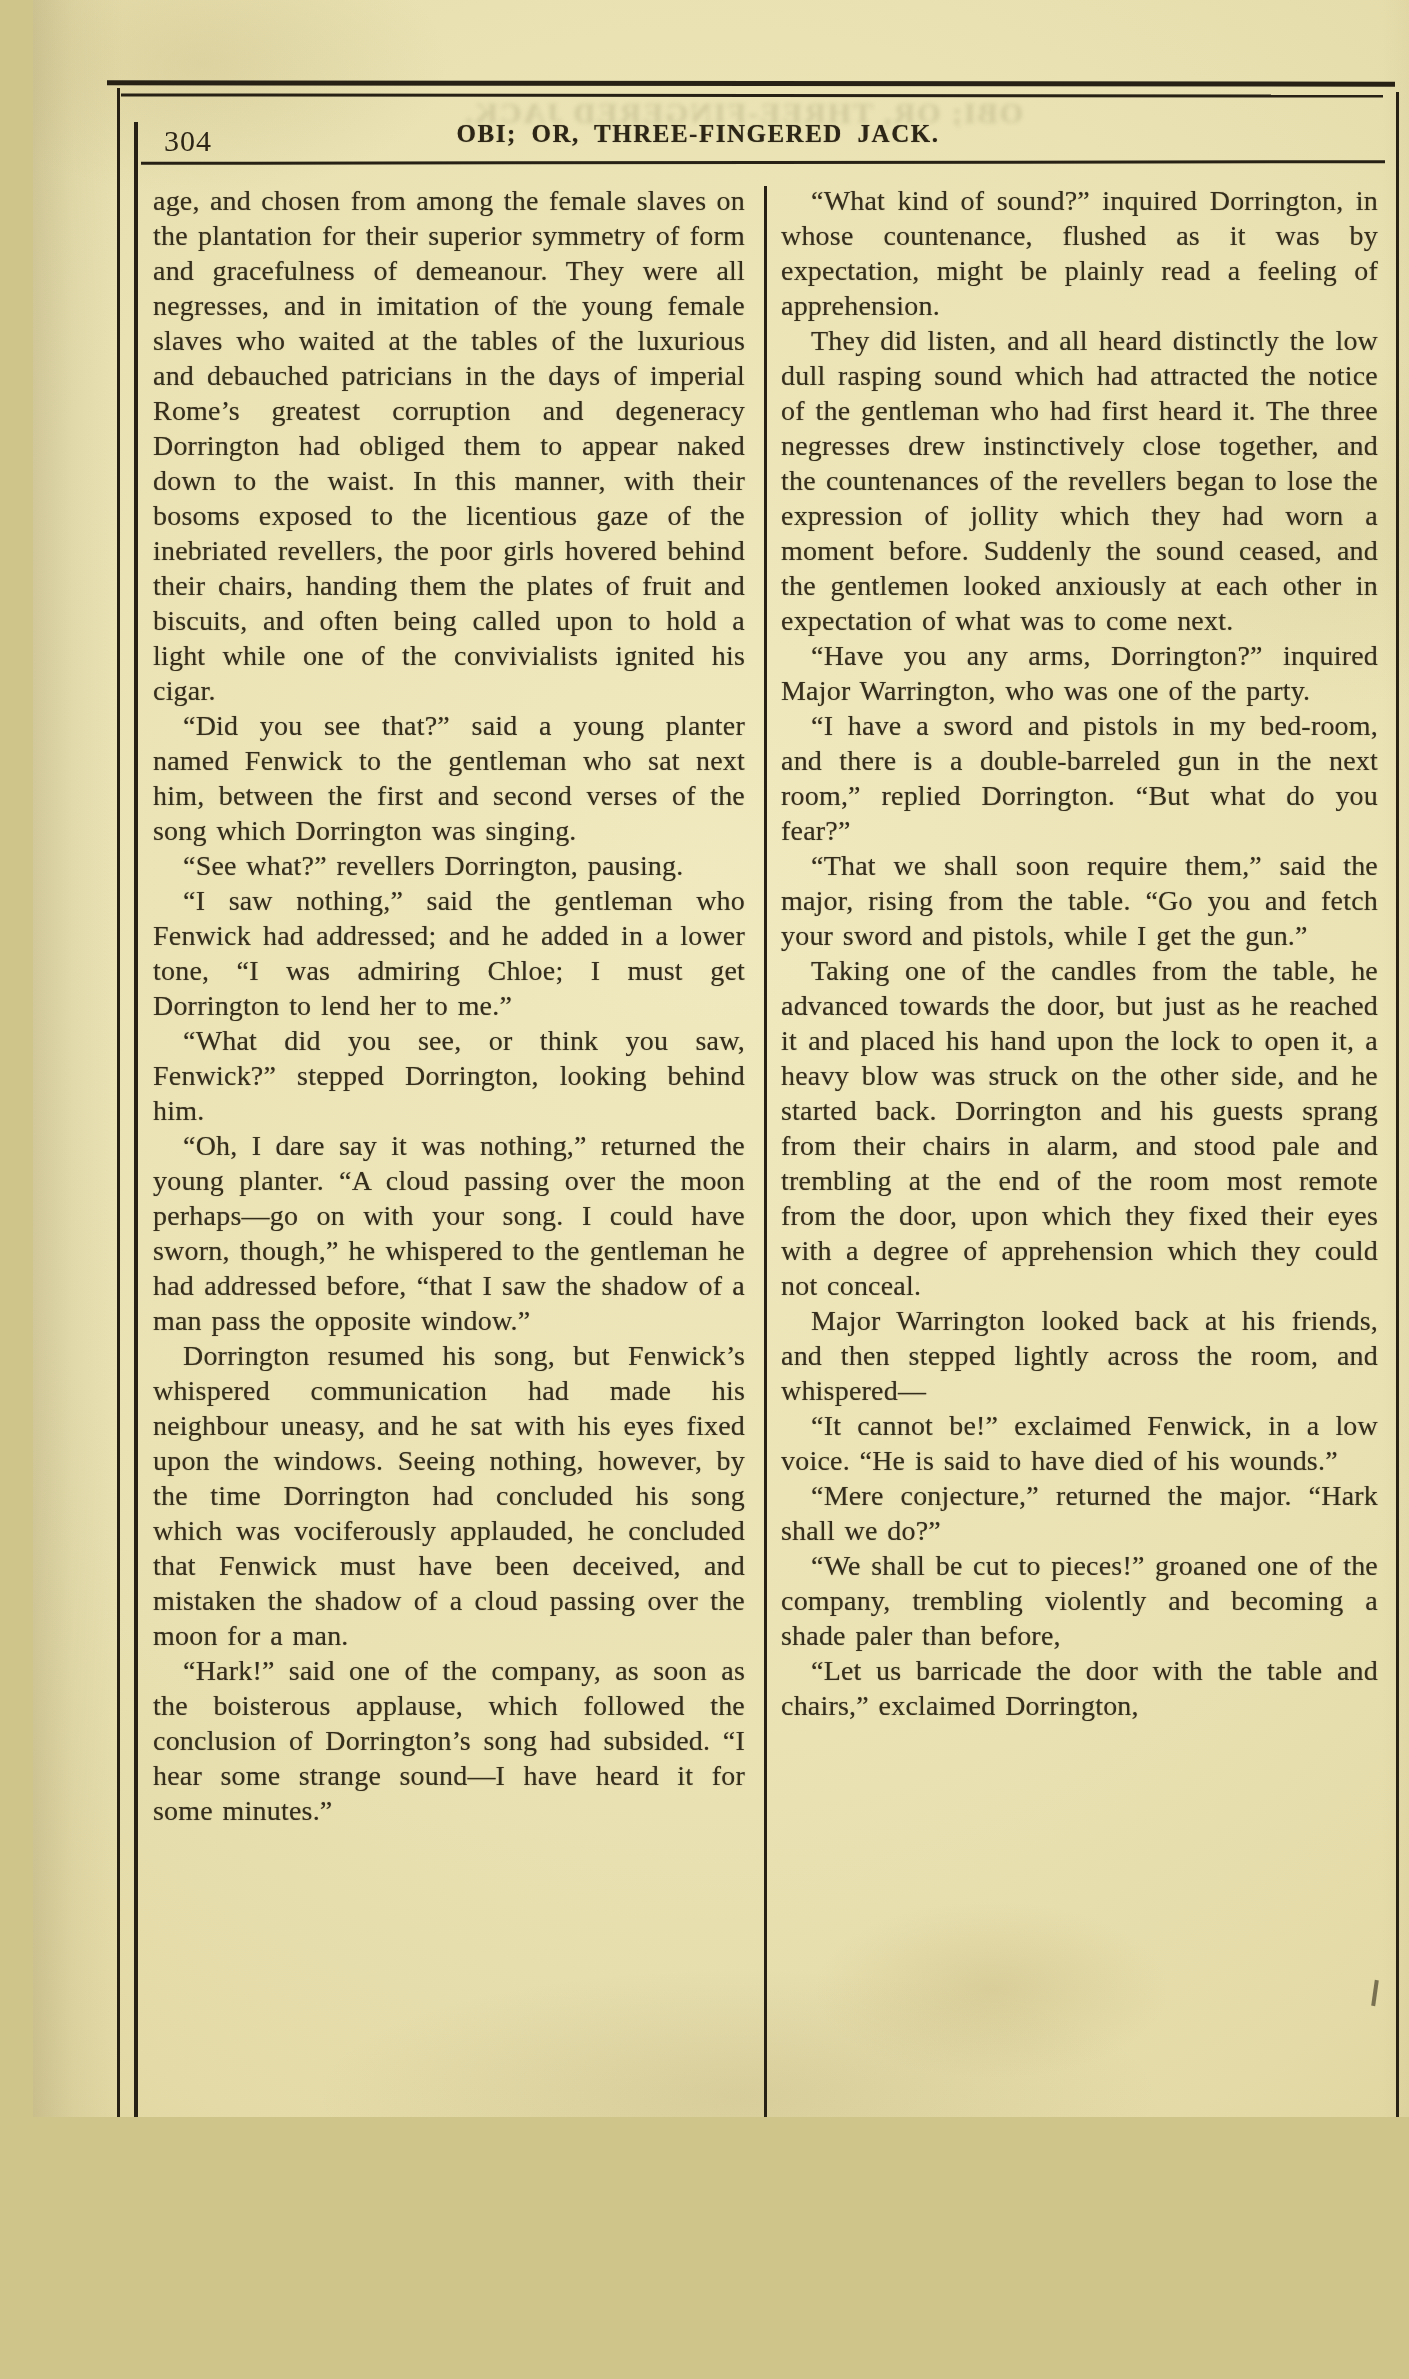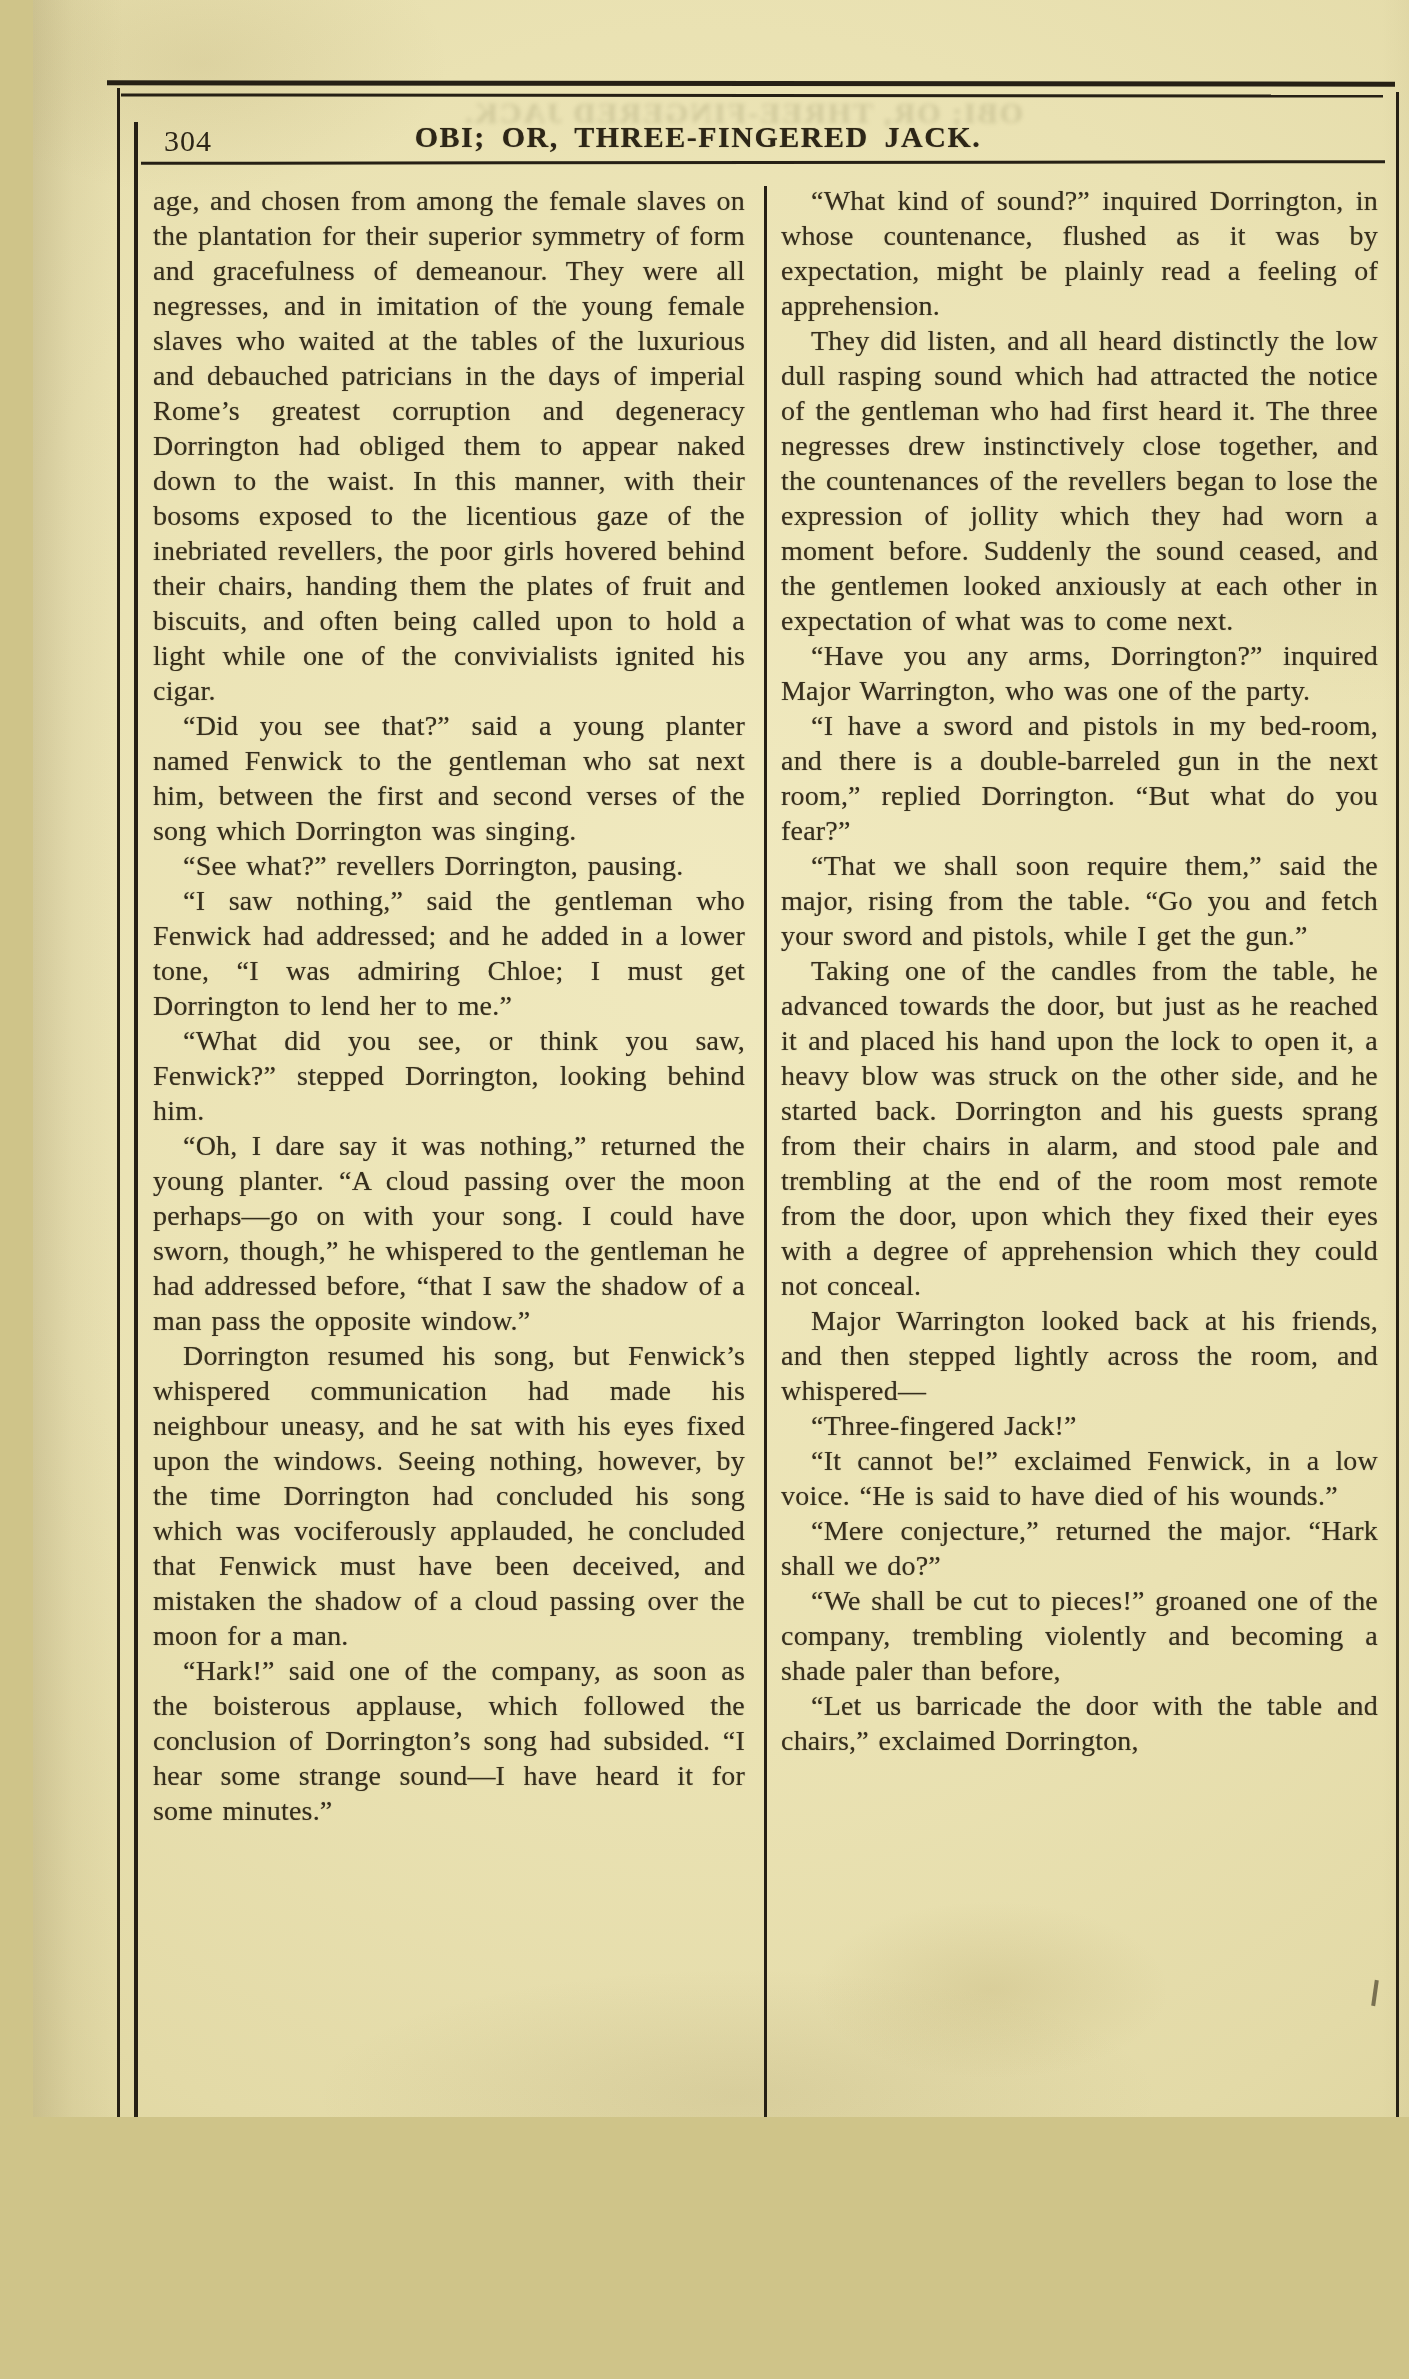--- a/index.html
+++ b/index.html
@@ -29,21 +29,21 @@
     transform:scaleX(-1);
     color:rgba(120,115,70,.22);
     filter:blur(2px);
     font-weight:bold;font-size:30px;letter-spacing:2px;text-align:center;
   }
   .rule{position:absolute;background:#262015;}
   .header{position:absolute;left:0;top:118px;width:1409px;height:50px;color:#2d2617;}
   .pagenum{position:absolute;left:131px;top:6px;font-size:30px;letter-spacing:1px;}
   .title{
     position:absolute;left:55px;top:2px;width:1220px;text-align:center;
-    font-size:30px;font-weight:bold;letter-spacing:1.5px;word-spacing:7px;
+    font-size:25px;font-weight:bold;letter-spacing:1.5px;word-spacing:7px;
     text-shadow:0 0 1px rgba(45,38,23,.6);
   }
   .col{
     position:absolute;top:183px;
     font-size:28px;line-height:35px;color:#362e1d;
     text-align:justify;letter-spacing:.2px;word-spacing:2.5px;
     text-shadow:0 0 1px rgba(56,46,28,.5);
     hyphens:auto;
   }
   .col-left{left:120px;width:592px;}
@@ -89,21 +89,20 @@
     </div>
   <div class="col col-right" lang="en">
 
   <p class="para">“What kind of sound?” inquired Dorrington, in whose countenance, flushed as it was by expectation, might be plainly read a feeling of apprehension.</p>
       <p class="para">They did listen, and all heard distinctly the low dull rasping sound which had attracted the notice of the gentleman who had first heard it. The three negresses drew instinctively close together, and the countenances of the revellers began to lose the expression of jollity which they had worn a moment before. Suddenly the sound ceased, and the gentlemen looked anxiously at each other in expectation of what was to come next.</p>
       <p class="para">“Have you any arms, Dorrington?” inquired Major Warrington, who was one of the party.</p>
       <p class="para">“I have a sword and pistols in my bed-room, and there is a double-barreled gun in the next room,” replied Dorrington. “But what do you fear?”</p>
       <p class="para">“That we shall soon require them,” said the major, rising from the table. “Go you and fetch your sword and pistols, while I get the gun.”</p>
       <p class="para">Taking one of the candles from the table, he advanced towards the door, but just as he reached it and placed his hand upon the lock to open it, a heavy blow was struck on the other side, and he started back. Dorrington and his guests sprang from their chairs in alarm, and stood pale and trembling at the end of the room most remote from the door, upon which they fixed their eyes with a degree of apprehension which they could not conceal.</p>
       <p class="para">Major Warrington looked back at his friends, and then stepped lightly across the room, and whispered—</p>
-      <p class="para">“Three-fingered Jack!”</p>
       <p class="para">“It cannot be!” exclaimed Fenwick, in a low voice. “He is said to have died of his wounds.”</p>
       <p class="para">“Mere conjecture,” returned the major. “Hark shall we do?”</p>
       <p class="para">“We shall be cut to pieces!” groaned one of the company, trembling violently and becoming a shade paler than before,</p>
       <p class="para">“Let us barricade the door with the table and chairs,” exclaimed Dorrington,</p>
     </div>
 
   <div class="speck" style="left:96px;top:2212px;width:4px;height:72px;transform:rotate(10deg);"></div>
   <div class="speck" style="left:88px;top:2276px;width:10px;height:4px;transform:rotate(35deg);"></div>
   <div class="speck" style="left:520px;top:300px;width:3px;height:3px;border-radius:50%;opacity:.5;"></div>
   <div class="speck" style="left:1340px;top:1980px;width:4px;height:26px;opacity:.6;transform:rotate(8deg);"></div>

